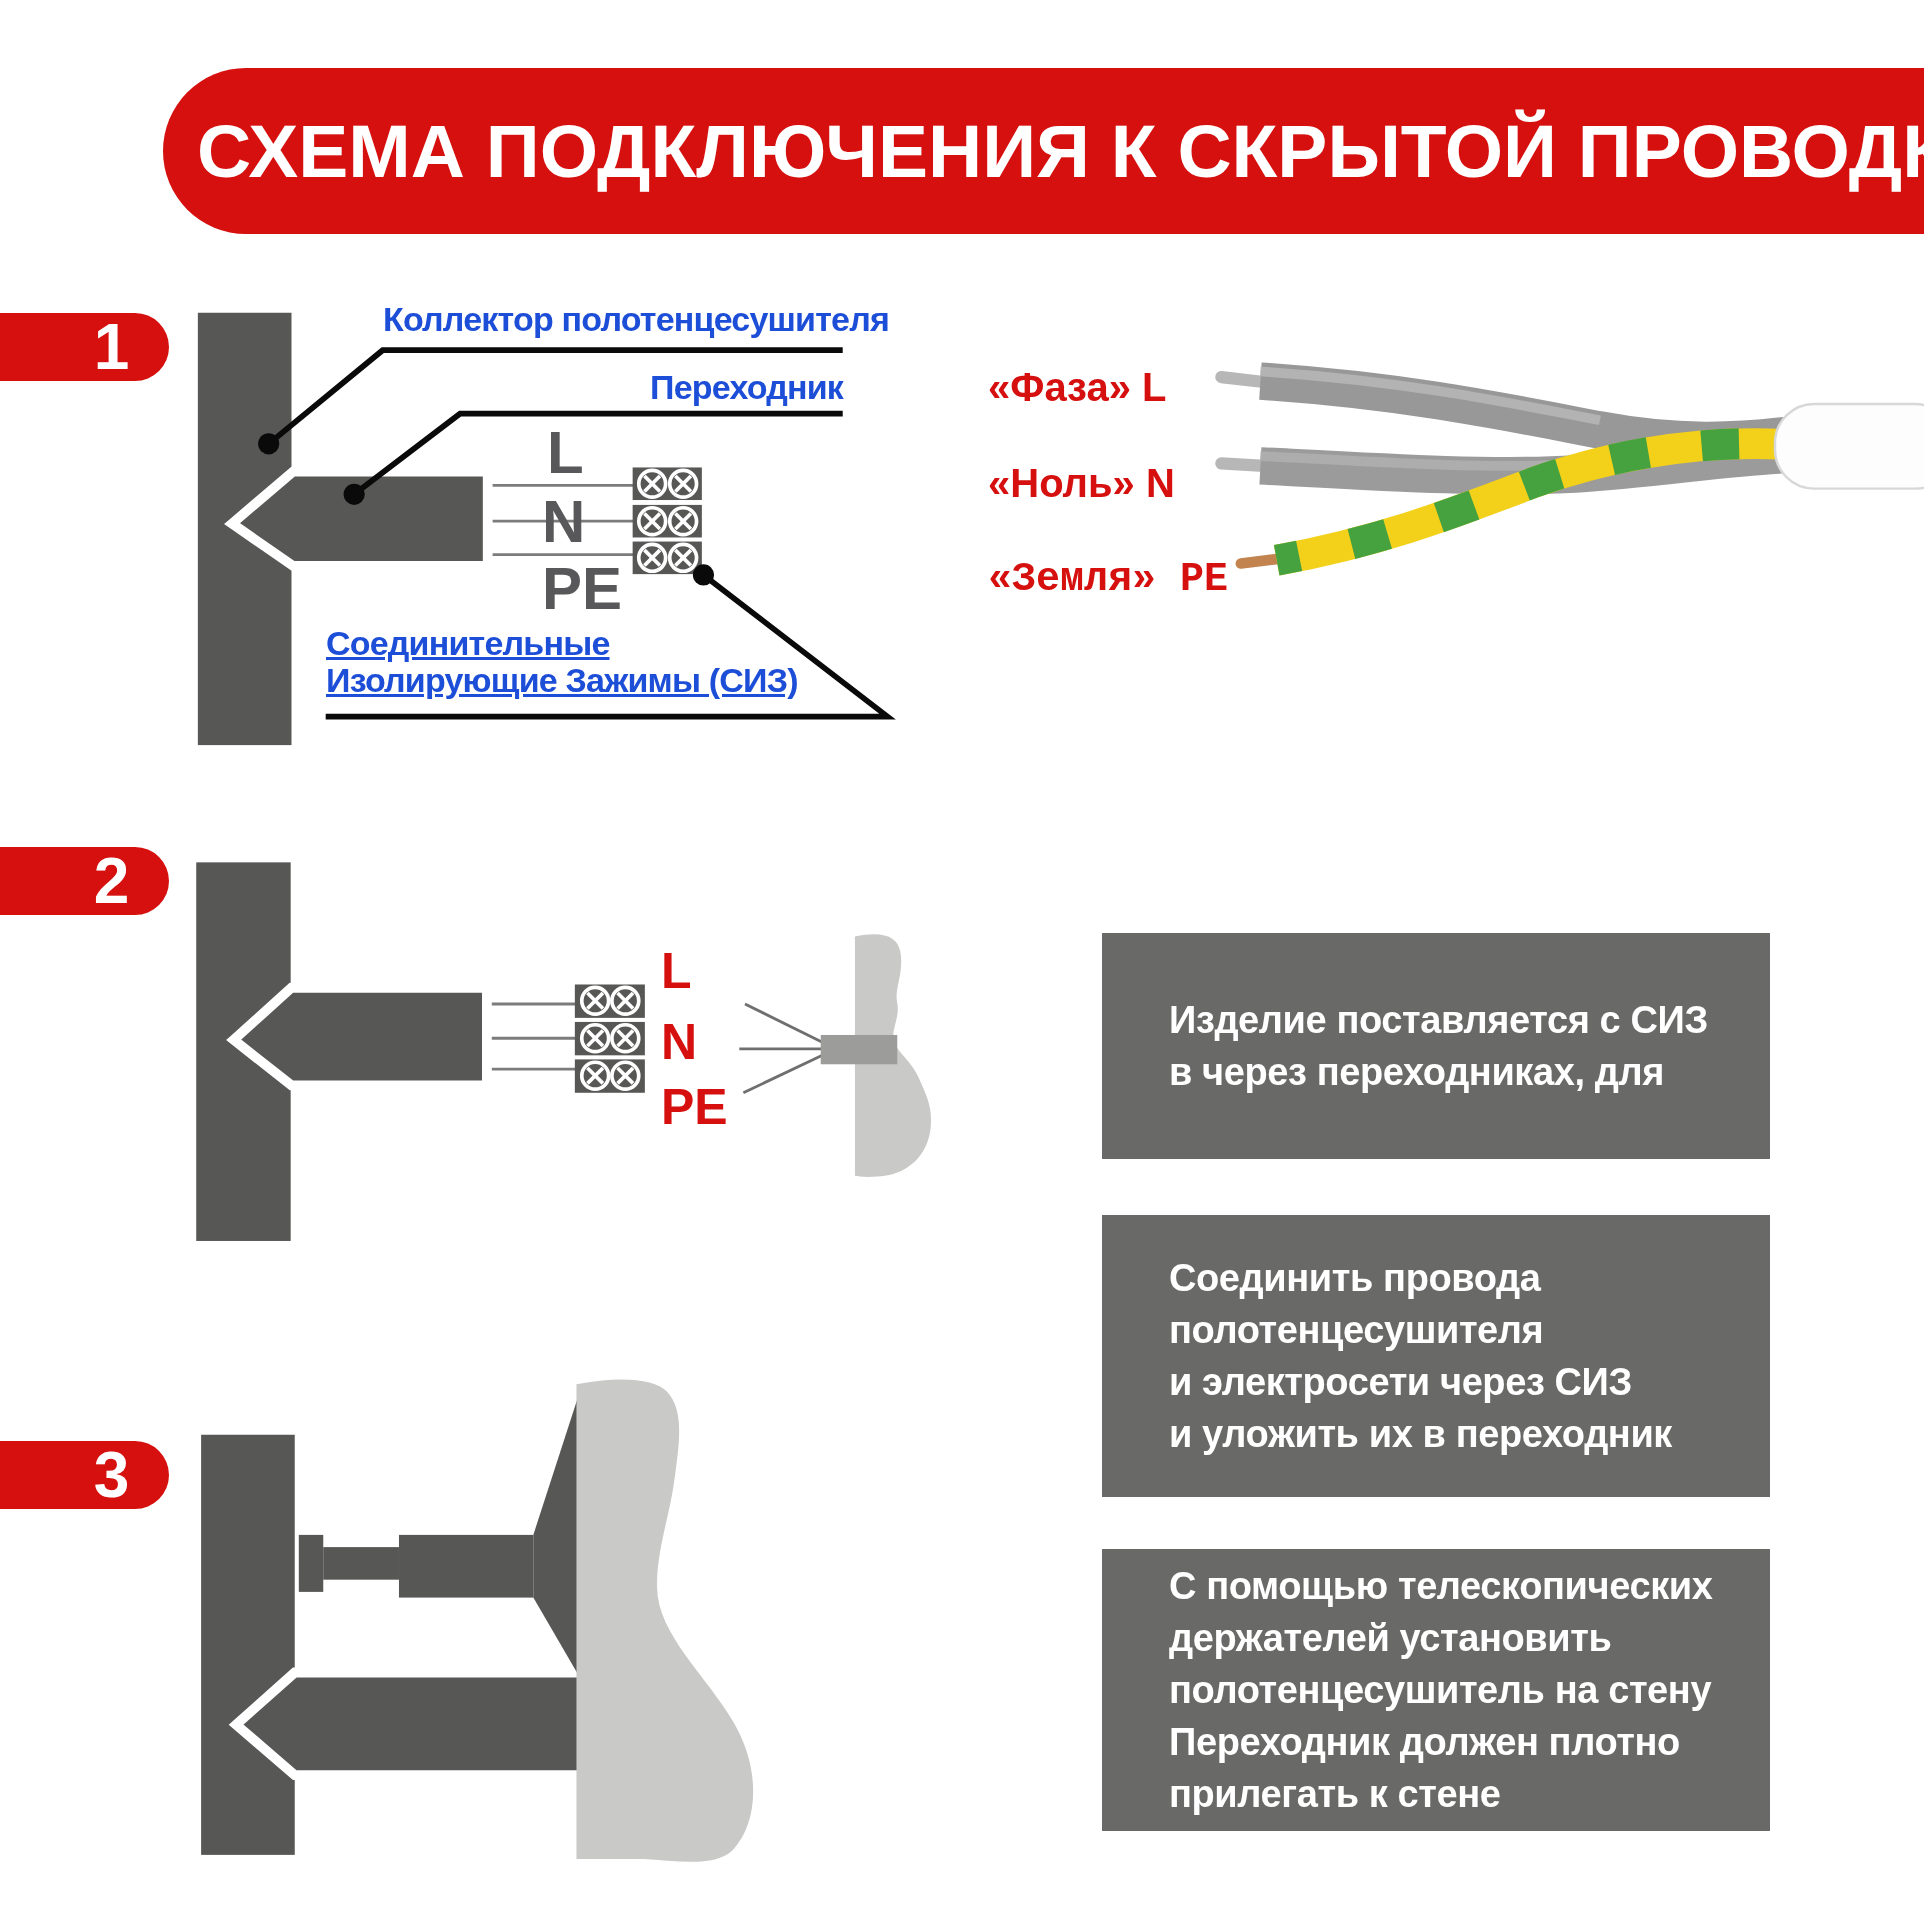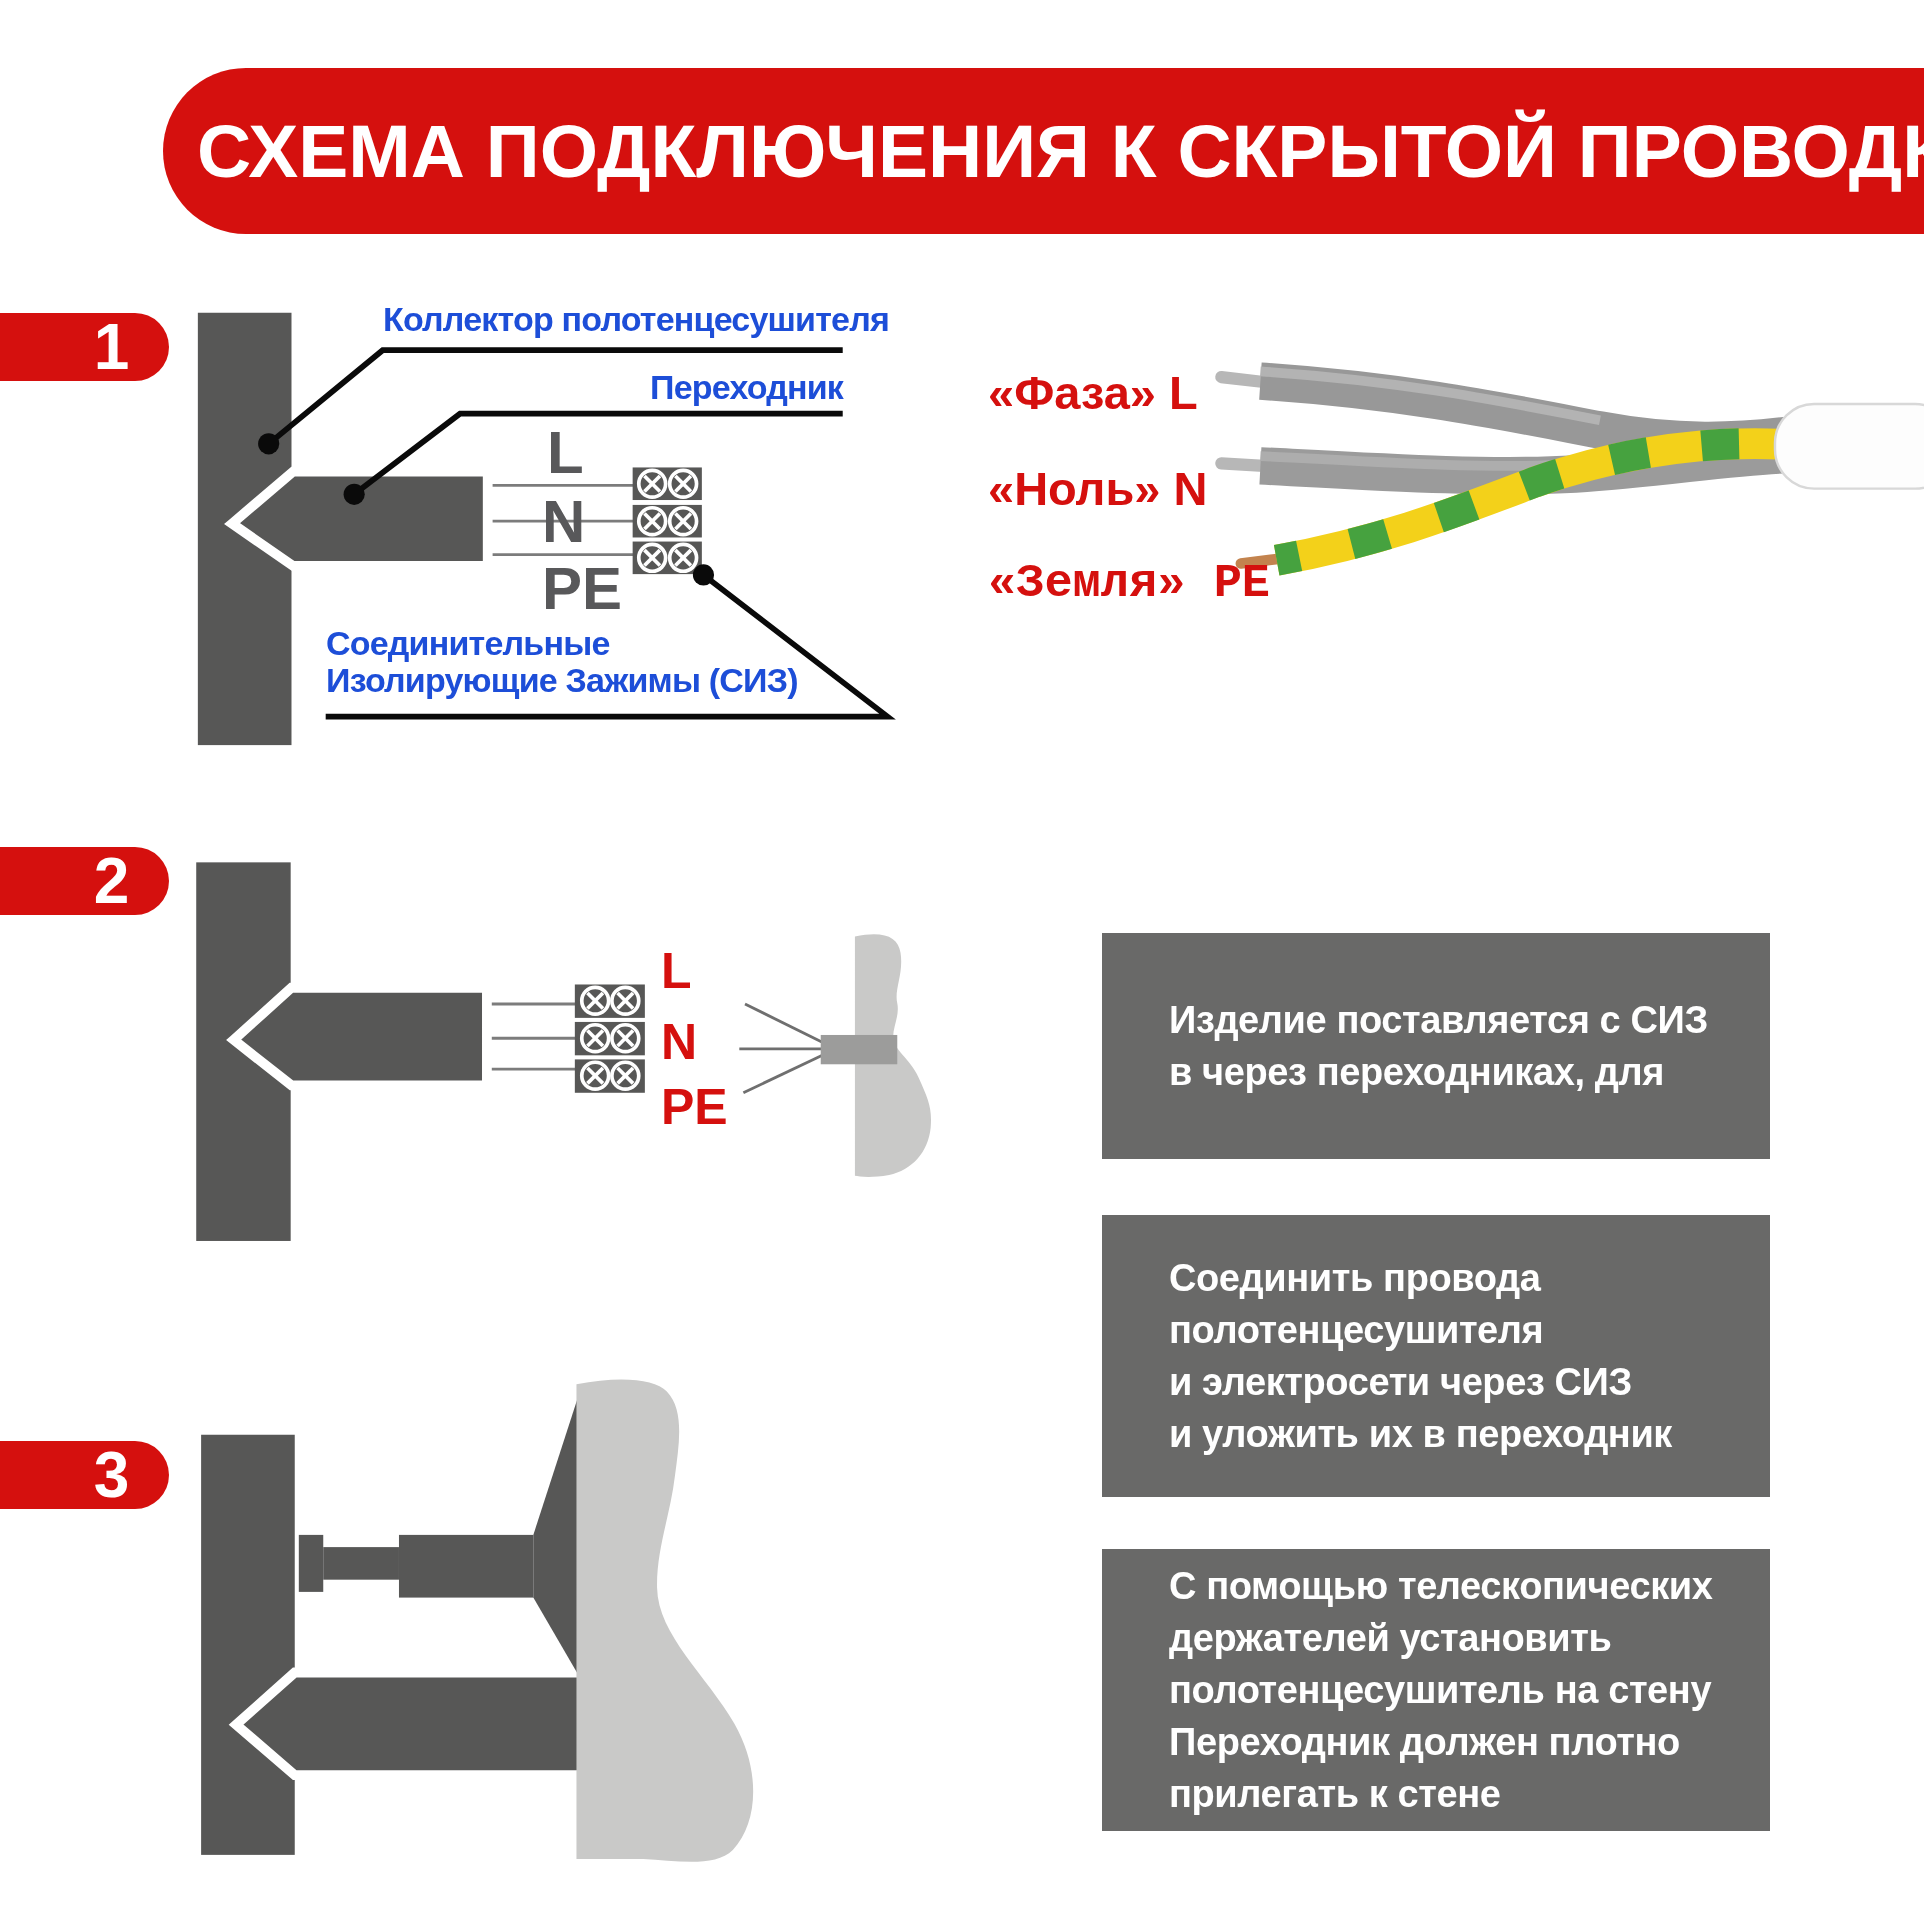--- a/index.html
+++ b/index.html
@@ -13,29 +13,29 @@
     padding-left:34px;white-space:nowrap;}
   
   .badge{left:0;width:169px;height:68px;background:#d5100e;border-radius:0 34px 34px 0;
     color:#fff;font-weight:bold;font-size:64px;line-height:68px;text-align:center;
     padding-left:54px;box-sizing:border-box;}
   #badge-1{top:313px;} #badge-2{top:847px;} #badge-3{top:1441px;}
   
   .callout{color:#1d4ed8;font-weight:bold;font-size:34px;letter-spacing:-0.8px;white-space:nowrap;}
   #lbl-collector{left:383px;top:300px;}
   #lbl-adapter{right:1081px;top:368px;margin-left:40px;} 
-  #lbl-siz{left:326px;top:625px;line-height:37px;}
+  #lbl-siz{left:326px;top:625px;line-height:37px;text-decoration:underline;}
   
   .term1{color:#58585a;font-weight:bold;font-size:60px;line-height:60px;white-space:nowrap;}
   #t1-l{left:547px;top:423px;} #t1-n{left:542px;top:492px;} #t1-pe{left:542px;top:559px;}
   
   .term2{color:#d5100e;font-weight:bold;font-size:50px;line-height:52px;white-space:nowrap;}
   #t2-l{left:661px;top:945px;} #t2-n{left:661px;top:1016px;} #t2-pe{left:661px;top:1081px;}
   
-  .legend{color:#d5100e;font-weight:bold;font-size:47px;white-space:nowrap;}
+  .legend{color:#d5100e;font-weight:bold;font-size:40px;white-space:nowrap;}
   #legend-phase{left:988px;top:365px;} #legend-null{left:988px;top:461px;}
   #legend-earth{left:988px;top:557px;font-family:Liberation Mono, monospace;}
   
   .note{left:1102px;width:668px;background:#696968;color:#fff;display:flex;
     flex-direction:column;justify-content:center;padding-left:67px;box-sizing:border-box;}
   .note .ln{font-weight:bold;font-size:38px;line-height:52px;letter-spacing:-0.4px;white-space:nowrap;}
   #note-1{top:933px;height:226px;} #note-2{top:1215px;height:282px;} #note-3{top:1549px;height:282px;}
   #diagram-svg{left:0;top:0;}
   .z2{z-index:2;} .z1{z-index:1;}
 </style>

